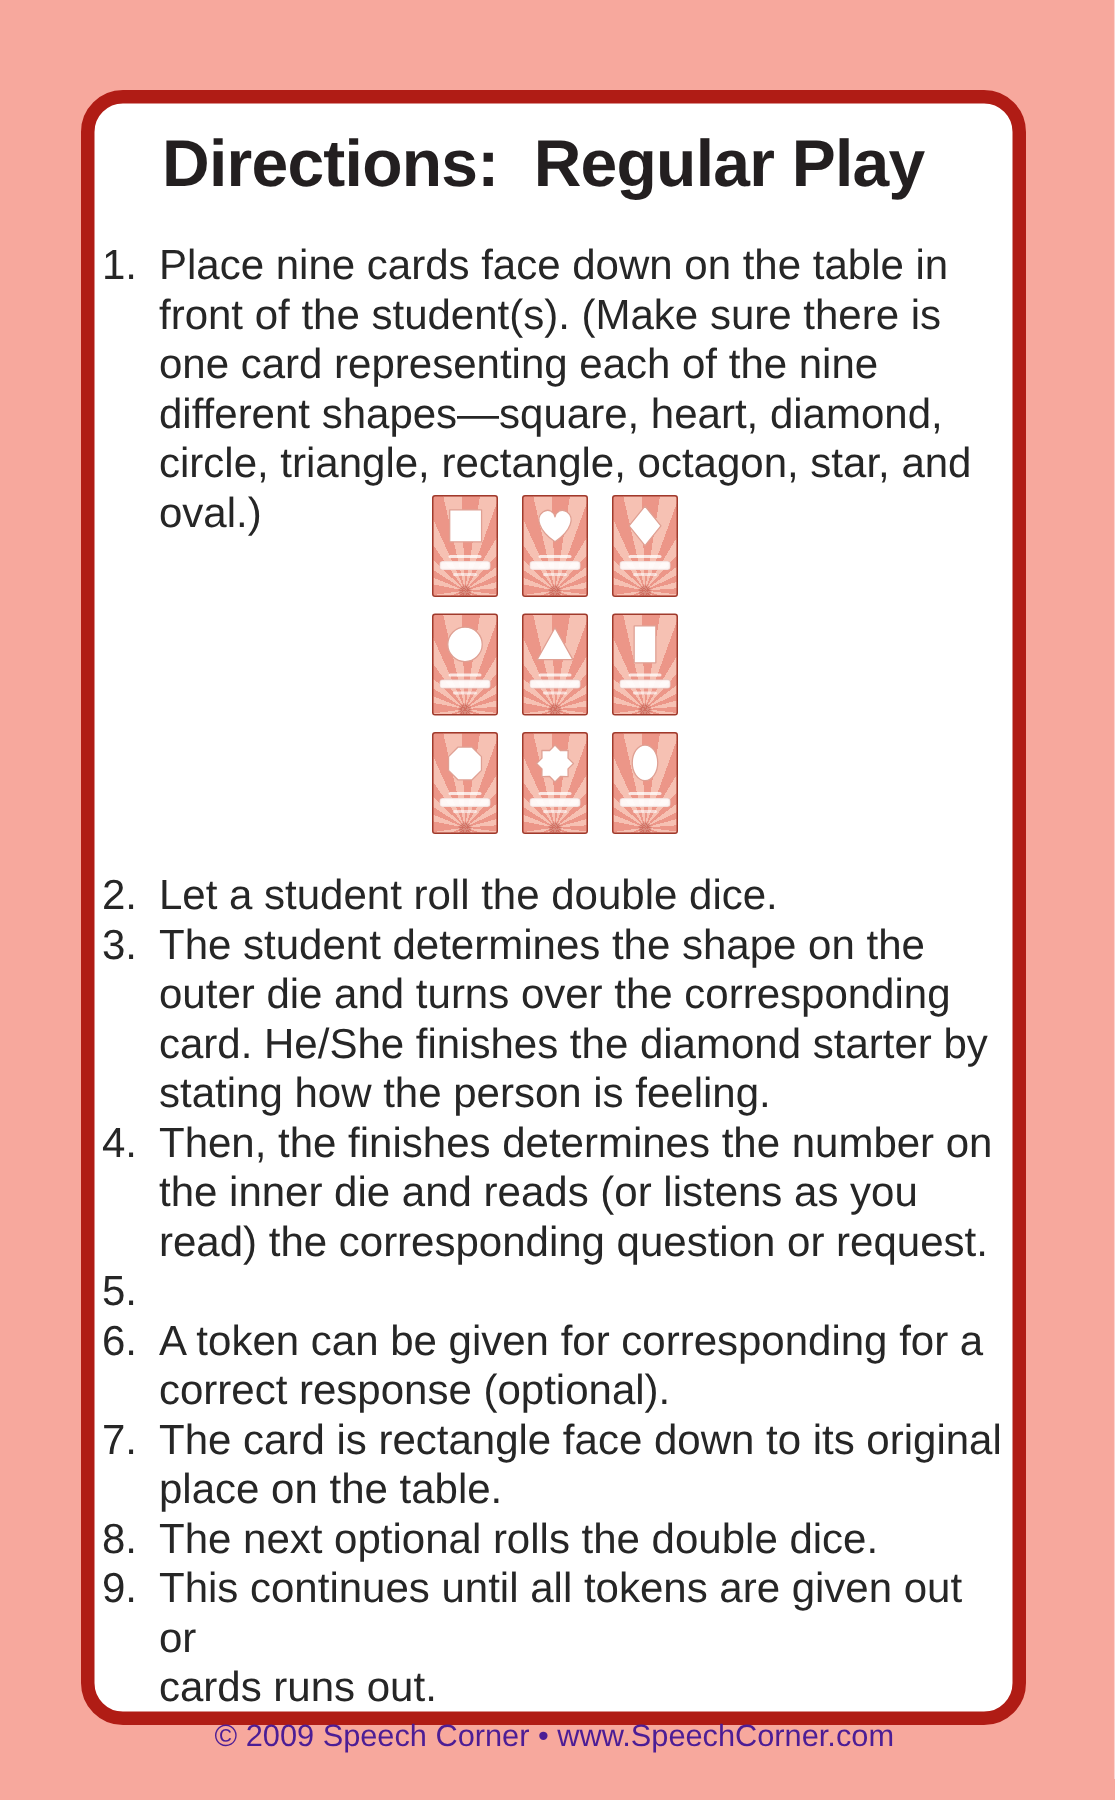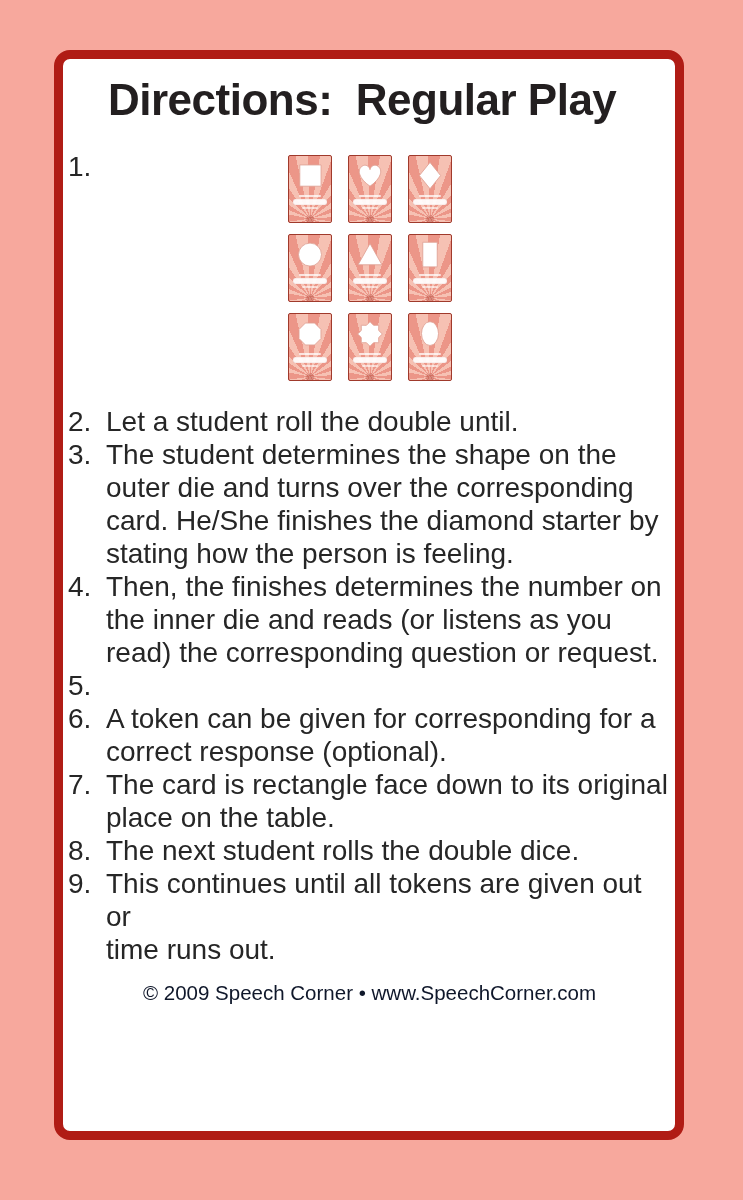--- a/index.html
+++ b/index.html
@@ -4,25 +4,25 @@
 <style>
   html,body{margin:0;padding:0;}
   body{
     width:743px;height:1200px;
     background:#f7a89d;
     font-family:"Liberation Sans", sans-serif;
     position:relative;
     overflow:hidden;
   }
   .card{
-    position:absolute;left:54px;top:50px;
+    position:absolute;left:54px;top:60px;
     width:612px;height:1072px;
     background:#ffffff;
     border:9px solid #b01c15;
-    border-radius:16px;
+    border-radius:28px;
   }
   .content{
     position:absolute;left:5px;right:4px;top:0;
   }
   .title{
     margin:15px 0 24px 40px;
     font-size:44px;line-height:52px;
     font-weight:bold;
     color:#231f20;
     white-space:pre;
@@ -57,35 +57,41 @@
     position:absolute;top:3px;left:4px;
     width:34px;height:34px;
   }
   .shape-card .shape *{fill:#ffffff;stroke:#dfa093;stroke-width:1;stroke-linejoin:round;}
   .shape-card .logo{position:absolute;left:4px;right:4px;top:39px;}
   .shape-card .logo i{display:block;border-radius:2px;}
   .shape-card .logo .l1{height:2px;margin:0 6px 2px 6px;background:rgba(255,255,255,.75);}
   .shape-card .logo .l2{height:6px;background:rgba(255,255,255,.92);box-shadow:0 0 1px rgba(170,60,45,.6) inset;}
   .shape-card .logo .l3{height:2px;margin:2px 9px 0 9px;background:rgba(255,255,255,.6);}
   .footer{
-    margin-top:15px;
+    margin-top:5px;
     text-align:center;
     font-size:20.5px;line-height:24px;
-    color:#0f172a;
+    color:#4c1d95;
   }
 </style>
 </head>
 <body>
 
 <div class="card">
   <div class="content">
     <h1 class="title">Directions:  Regular Play</h1>
     <div id="step-list-top">
         <div class="step">
           <span class="num">1.</span>
+          <span class="txt">Place nine cards face down on the table in
+front of the student(s).  (Make sure there is
+one card representing each of the nine
+different shapes—square, heart, diamond,
+circle, triangle, rectangle, octagon, star, and
+oval.)</span>
         </div>
       </div>
     <div class="cards-grid" id="cards-grid">
         <div class="shape-card">
           <svg class="shape" viewBox="0 0 40 40">
             <rect x="8" y="7" width="25" height="25"></rect>
           </svg>
           <div class="logo">
             <i class="l1"></i>
             <i class="l2"></i>
@@ -169,21 +175,21 @@
           <div class="logo">
             <i class="l1"></i>
             <i class="l2"></i>
             <i class="l3"></i>
           </div>
         </div>
       </div>
     <div id="step-list-rest">
         <div class="step">
           <span class="num">2.</span>
-          <span class="txt">Let a student roll the double until.</span>
+          <span class="txt">Let a student roll the double dice.</span>
         </div>
         <div class="step">
           <span class="num">3.</span>
           <span class="txt">The student determines the shape on the
 outer die and turns over the corresponding
 card.  He/She finishes the diamond starter by
 stating how the person is feeling.</span>
         </div>
         <div class="step">
           <span class="num">4.</span>
@@ -199,23 +205,23 @@
           <span class="txt">A token can be given for corresponding for a
 correct response (optional).</span>
         </div>
         <div class="step">
           <span class="num">7.</span>
           <span class="txt">The card is rectangle face down to its original
 place on the table.</span>
         </div>
         <div class="step">
           <span class="num">8.</span>
-          <span class="txt">The next student rolls the double dice.</span>
+          <span class="txt">The next optional rolls the double dice.</span>
         </div>
         <div class="step">
           <span class="num">9.</span>
           <span class="txt">This continues until all tokens are given out or
-time runs out.</span>
+cards runs out.</span>
         </div>
       </div>
     <div class="footer">© 2009 Speech Corner • www.SpeechCorner.com</div>
   </div>
 </div>
 
 </body></html>

